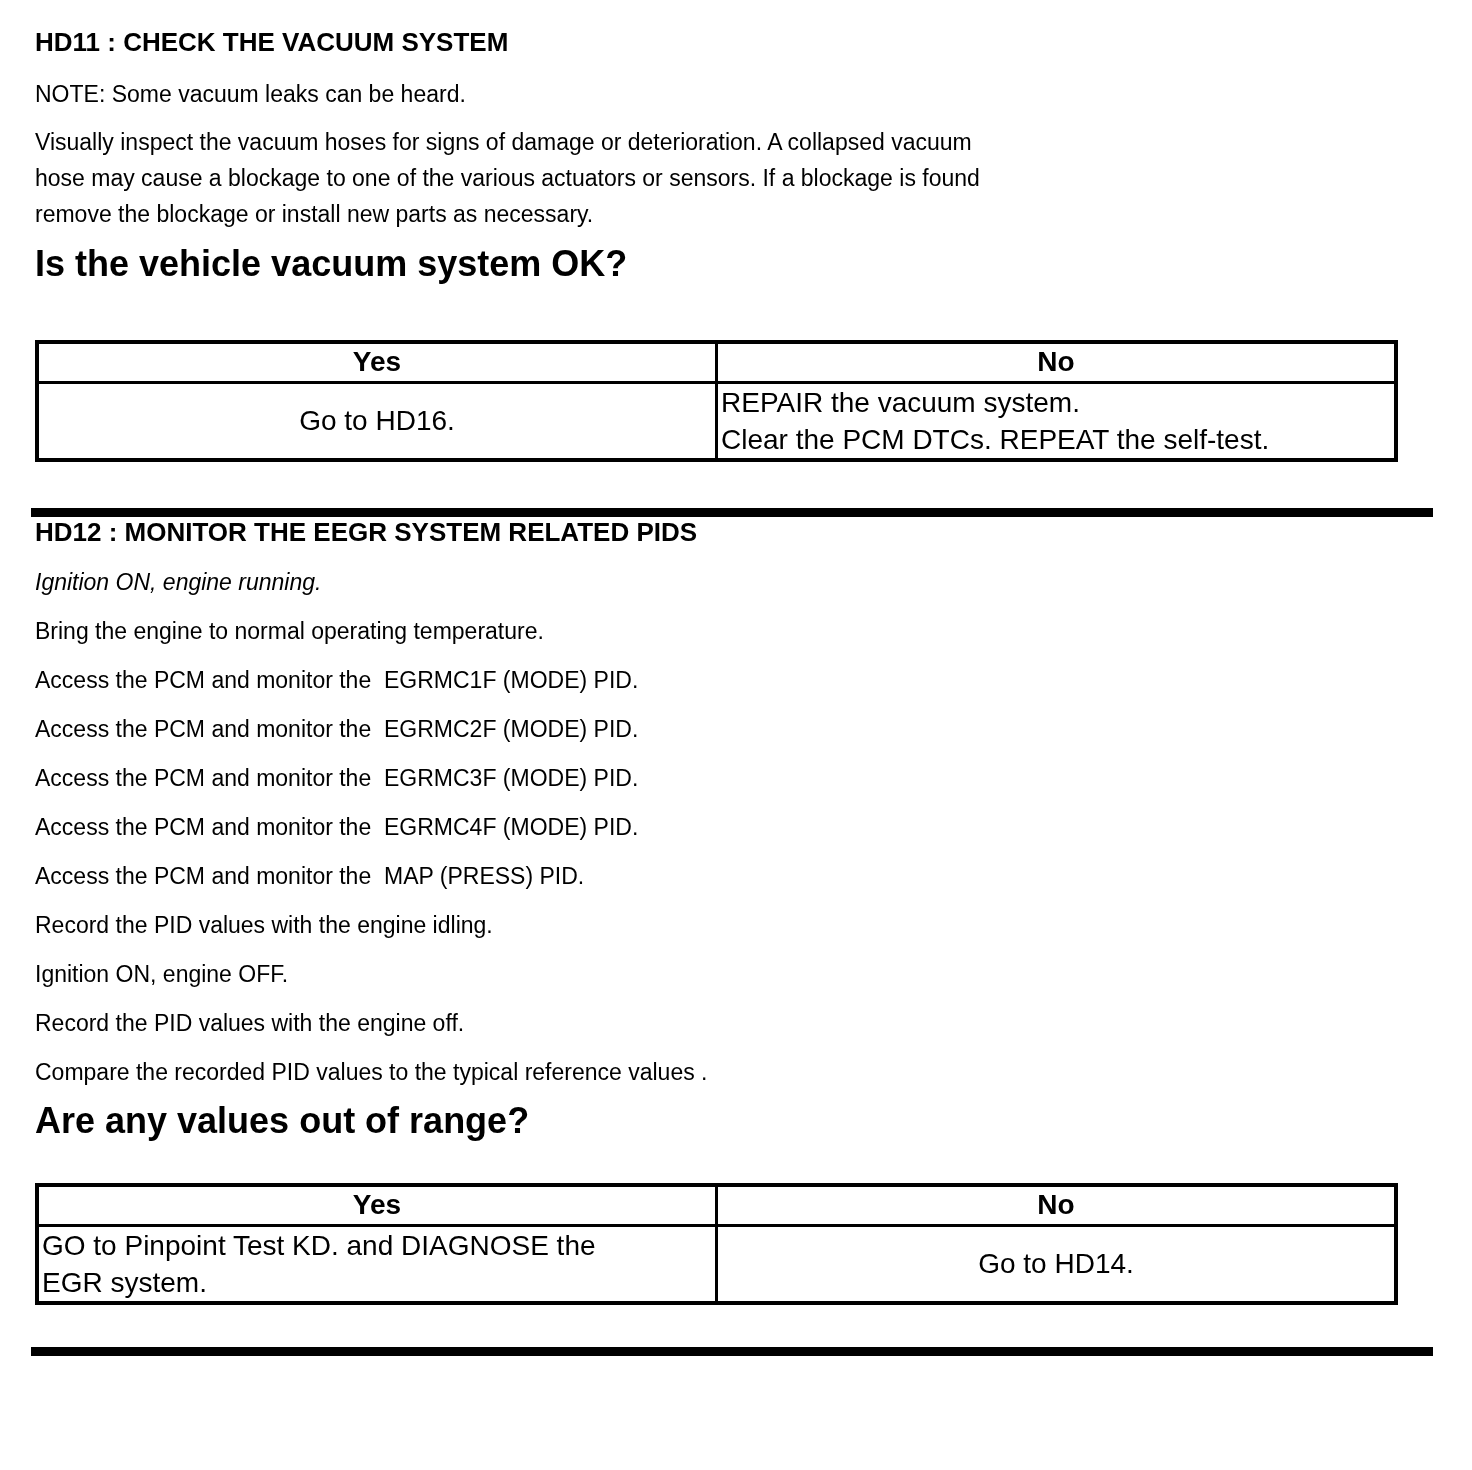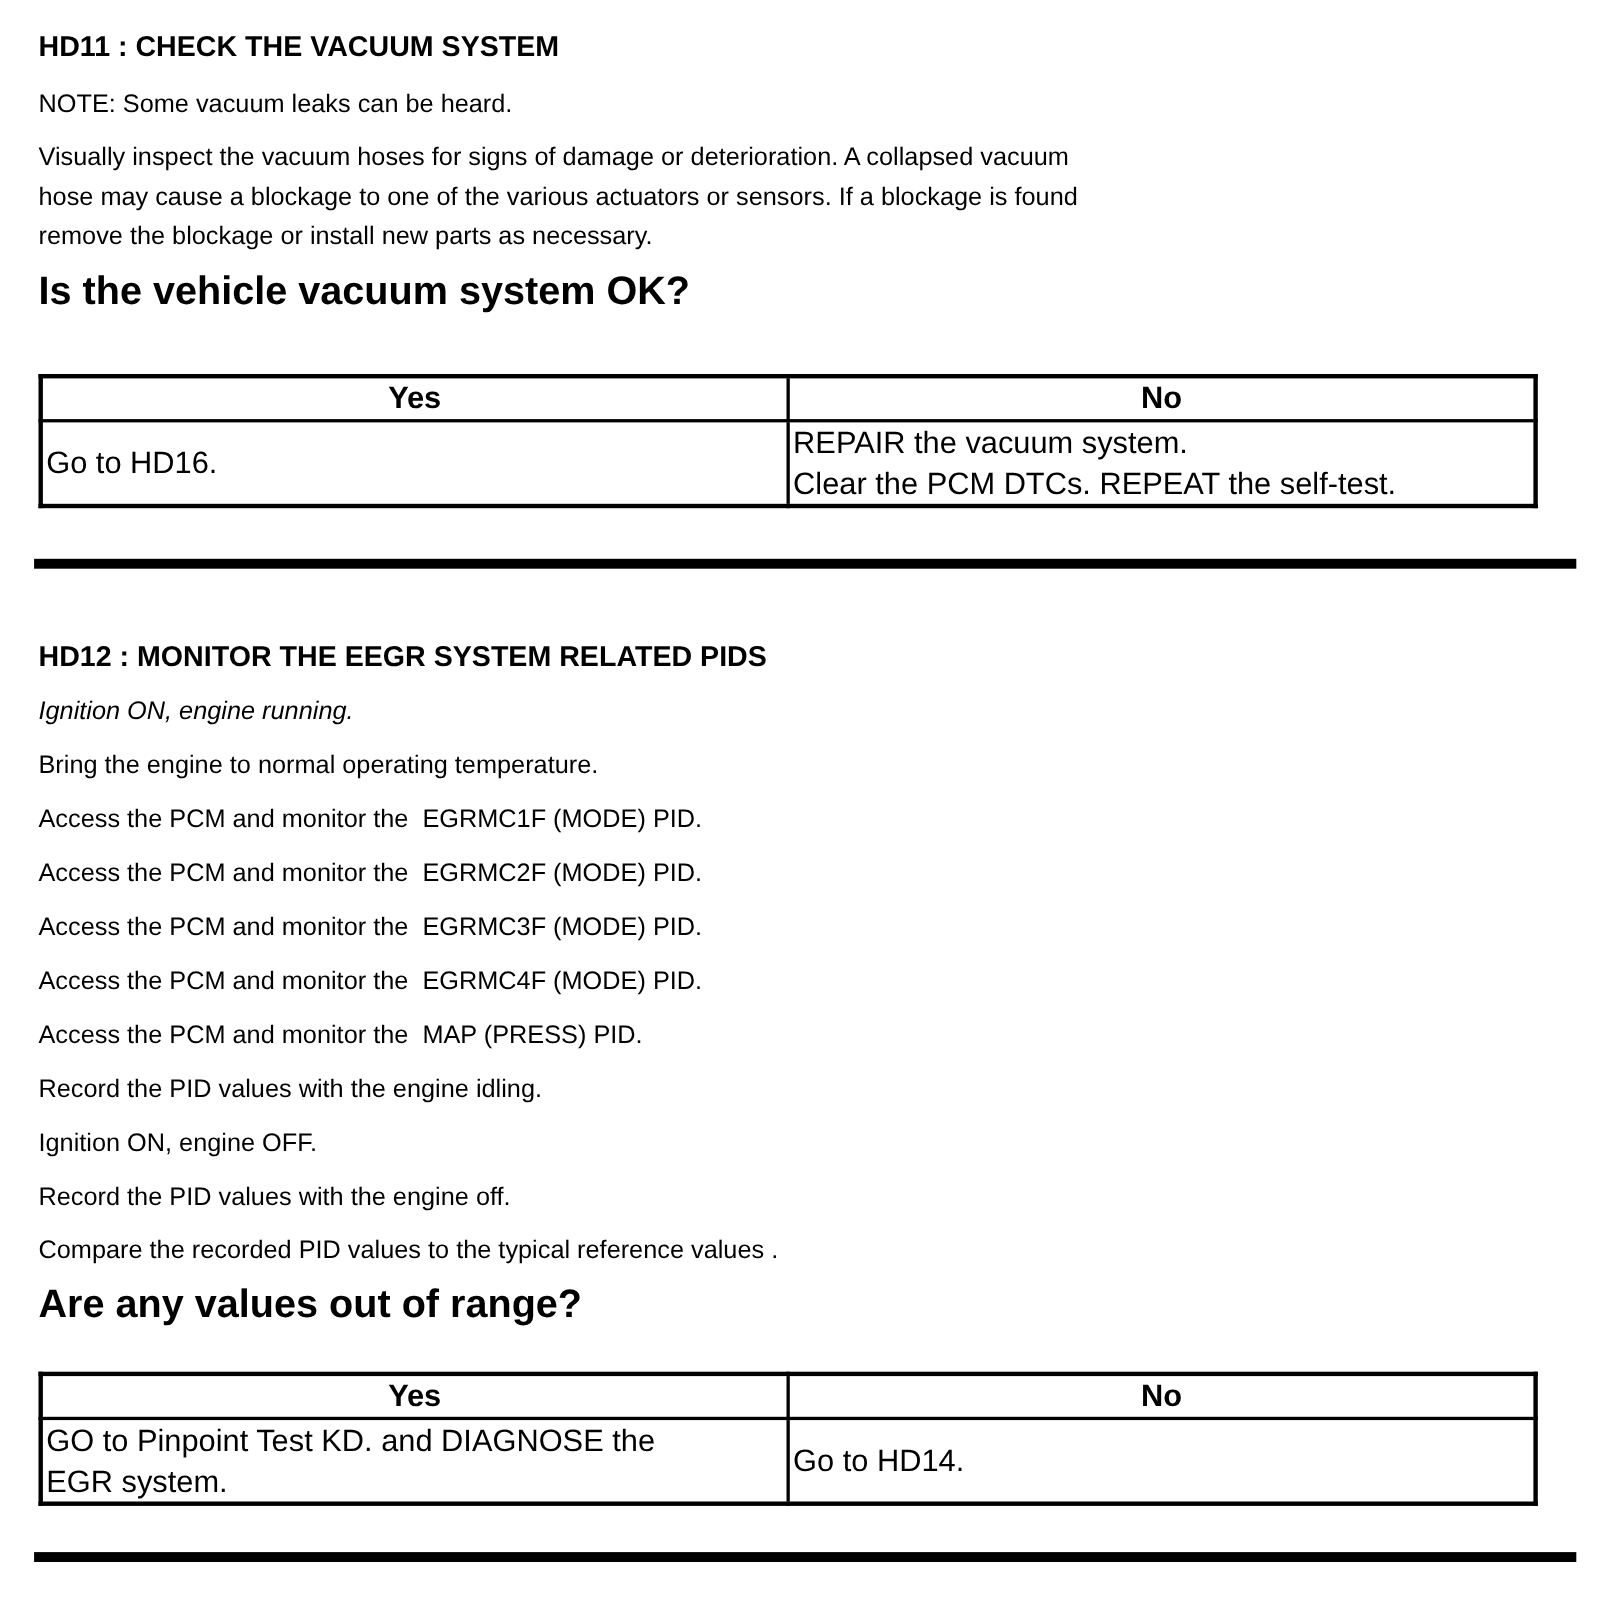--- a/index.html
+++ b/index.html
@@ -57,33 +57,33 @@
     font-weight: bold;
     height: 40px;
     text-align: center;
     line-height: 34px;
   }
   .decision-table td {
     height: 78px;
     vertical-align: middle;
     line-height: 37px;
   }
-  .cell-center { }
+  .cell-center { text-align: center; }
   .cell-left   { text-align: left; }
   .t1 { margin-top: 58px; }
   .t2 { margin-top: 44px; }
   .divider {
     height: 9px;
     background: #000000;
     width: 1402px;
     margin-left: -4px;
   }
   .div1 { margin-top: 46px; }
   .div2 { margin-top: 42px; }
-  .s1-heading { margin-top: 64px; }
+  .s1-heading { }
   .step       { margin-top: 13px; }
   .step-first { margin-top: 17px; font-style: italic; }
   .s1-q       { margin-top: 13px; }
 </style>
 </head>
 <body>
 
 <div class="page">
 
   <section>

